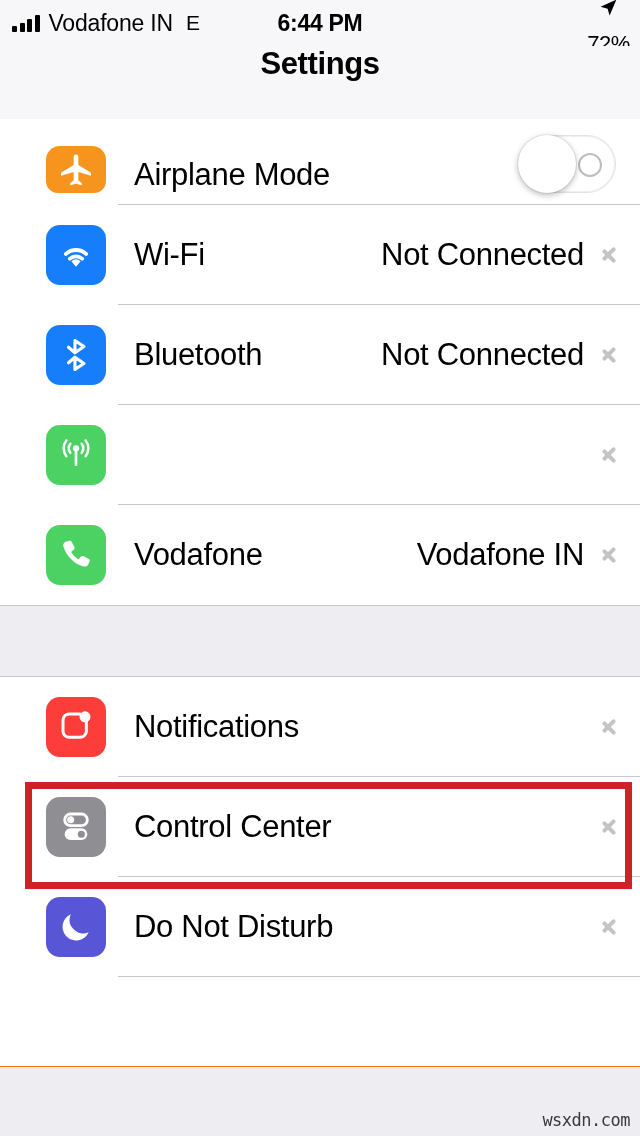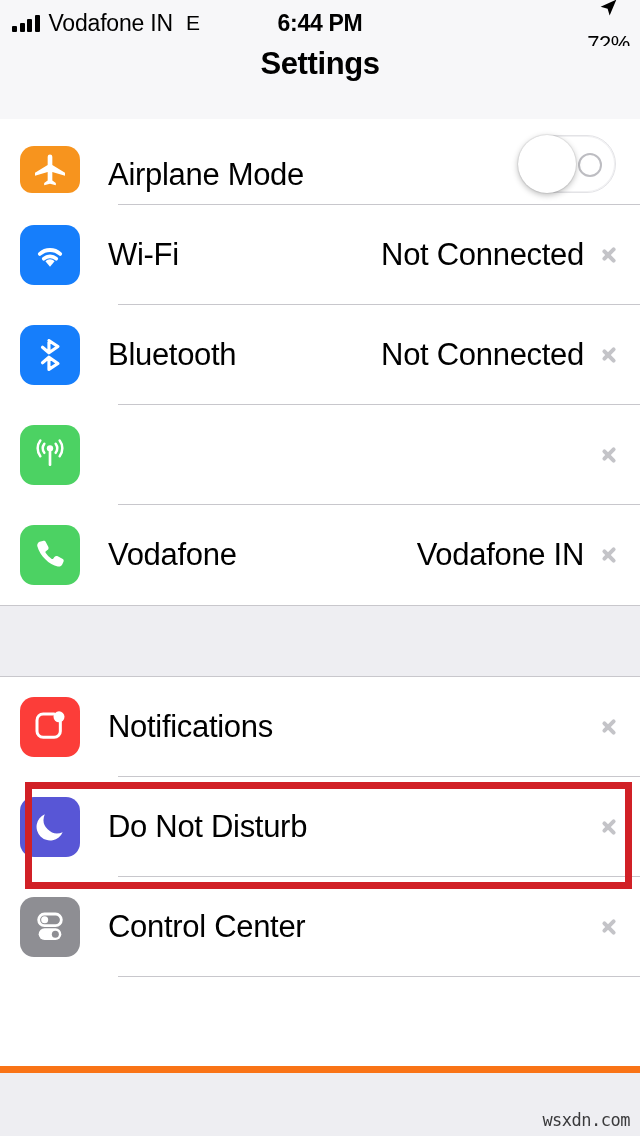--- a/index.html
+++ b/index.html
@@ -35,21 +35,21 @@
 
   
   .navbar { height:73px; background:#f7f7f9; display:flex; align-items:flex-start;
             justify-content:center; position:relative; }
   .navbar .title { font-size:31px; font-weight:bold; color:#000; letter-spacing:-0.4px; }
 
   
   .group { background:#fff; }
   .gap { background:#eeeef2; border-top:1px solid #c8c7cc; border-bottom:1px solid #c8c7cc; }
   .row { position:relative; display:flex; align-items:center; height:100px;
-         background:#fff; padding-left:20px; }
+         background:#fff; padding-left:46px; }
   .row.clip-top { height:86px; align-items:flex-end; padding-bottom:12px; }
   .row .sep { position:absolute; left:118px; right:0; bottom:0; height:1px; background:#c8c7cc; }
   .row .label { font-size:31px; color:#000; letter-spacing:-0.3px; margin-left:28px; }
   .row .value { margin-left:auto; font-size:31px; color:#000000; letter-spacing:-0.3px; }
   .chev { margin-left:18px; margin-right:22px; width:16px; height:28px; position:relative; flex:none; }
   .chev::before, .chev::after { content:""; position:absolute; left:1px; width:17px; height:4px;
         background:#c4c4c8; border-radius:2px; }
   .chev::before { top:7px; transform:rotate(45deg); transform-origin:left center; }
   .chev::after { bottom:7px; transform:rotate(-45deg); transform-origin:left center; }
 
@@ -66,21 +66,21 @@
   .toggle .knob { position:absolute; left:-1px; top:-1px; width:58px; height:58px; border-radius:50%;
             background:#fff; box-shadow:0 2px 6px rgba(0,0,0,.28), 0 0 0 1px rgba(0,0,0,.06); }
   .toggle .ring { position:absolute; right:13px; top:17px; width:24px; height:24px;
             border-radius:50%; border:2px solid #bdbdc2; }
 
   
   .annot { position:absolute; border:7px solid #d12026; pointer-events:none; z-index:5; }
 
   
   .footer { position:absolute; left:0; right:0; bottom:0; height:70px; background:#eeeef2;
-            border-top:7px solid #f97316; }
+            border-top:1px solid #f97316; }
   .wm { position:absolute; right:10px; bottom:6px; font-size:17px; color:#3a3a3c;
         font-family:"DejaVu Sans Mono", monospace; letter-spacing:-0.5px; }
 </style>
 </head>
 <body>
 
 <div id="screen">
 
   <div class="statusbar">
     <div class="sb-left">
@@ -201,45 +201,45 @@
           <circle cx="17.4" cy="5.9" r="3.3" fill="#fff"></circle>
         </svg>
       </span>
       <span class="label">Notifications</span>
       <span class="value"></span>
       <span class="chev"></span>
       <span class="sep"></span>
     </div>
 
     <div class="row">
-      <span class="tile" style="background:#5856d6">
-        <svg width="38" height="38" viewBox="0 0 24 24">
-          <path d="M20 15.3A8.6 8.6 0 0 1 8.7 4a8.6 8.6 0 1 0 11.3 11.3z" fill="#fff"></path>
-        </svg>
-      </span>
-      <span class="label">Do Not Disturb</span>
-      <span class="value"></span>
-      <span class="chev"></span>
-      <span class="sep"></span>
-    </div>
-
-    <div class="row">
       <span class="tile" style="background:#8e8e93">
         <svg width="40" height="40" viewBox="0 0 24 24">
           <rect x="5.2" y="4.2" width="13.6" height="7" rx="3.5" fill="none" stroke="#fff" stroke-width="1.7"></rect>
           <circle cx="8.8" cy="7.7" r="2.1" fill="#fff"></circle>
           <rect x="5.2" y="12.8" width="13.6" height="7" rx="3.5" fill="#fff"></rect>
           <circle cx="15.2" cy="16.3" r="2.1" fill="#8e8e93"></circle>
         </svg>
       </span>
       <span class="label">Control Center</span>
       <span class="value"></span>
       <span class="chev"></span>
       <span class="sep"></span>
     </div>
+
+    <div class="row">
+      <span class="tile" style="background:#5856d6">
+        <svg width="38" height="38" viewBox="0 0 24 24">
+          <path d="M20 15.3A8.6 8.6 0 0 1 8.7 4a8.6 8.6 0 1 0 11.3 11.3z" fill="#fff"></path>
+        </svg>
+      </span>
+      <span class="label">Do Not Disturb</span>
+      <span class="value"></span>
+      <span class="chev"></span>
+      <span class="sep"></span>
+    </div>
   </div>
 
   <div class="footer">
     <span class="wm">wsxdn.com</span>
   </div>
 
   <div class="annot" style="left:25px; top:782px; width:607px; height:107px;"></div>
 
 </div>
 

